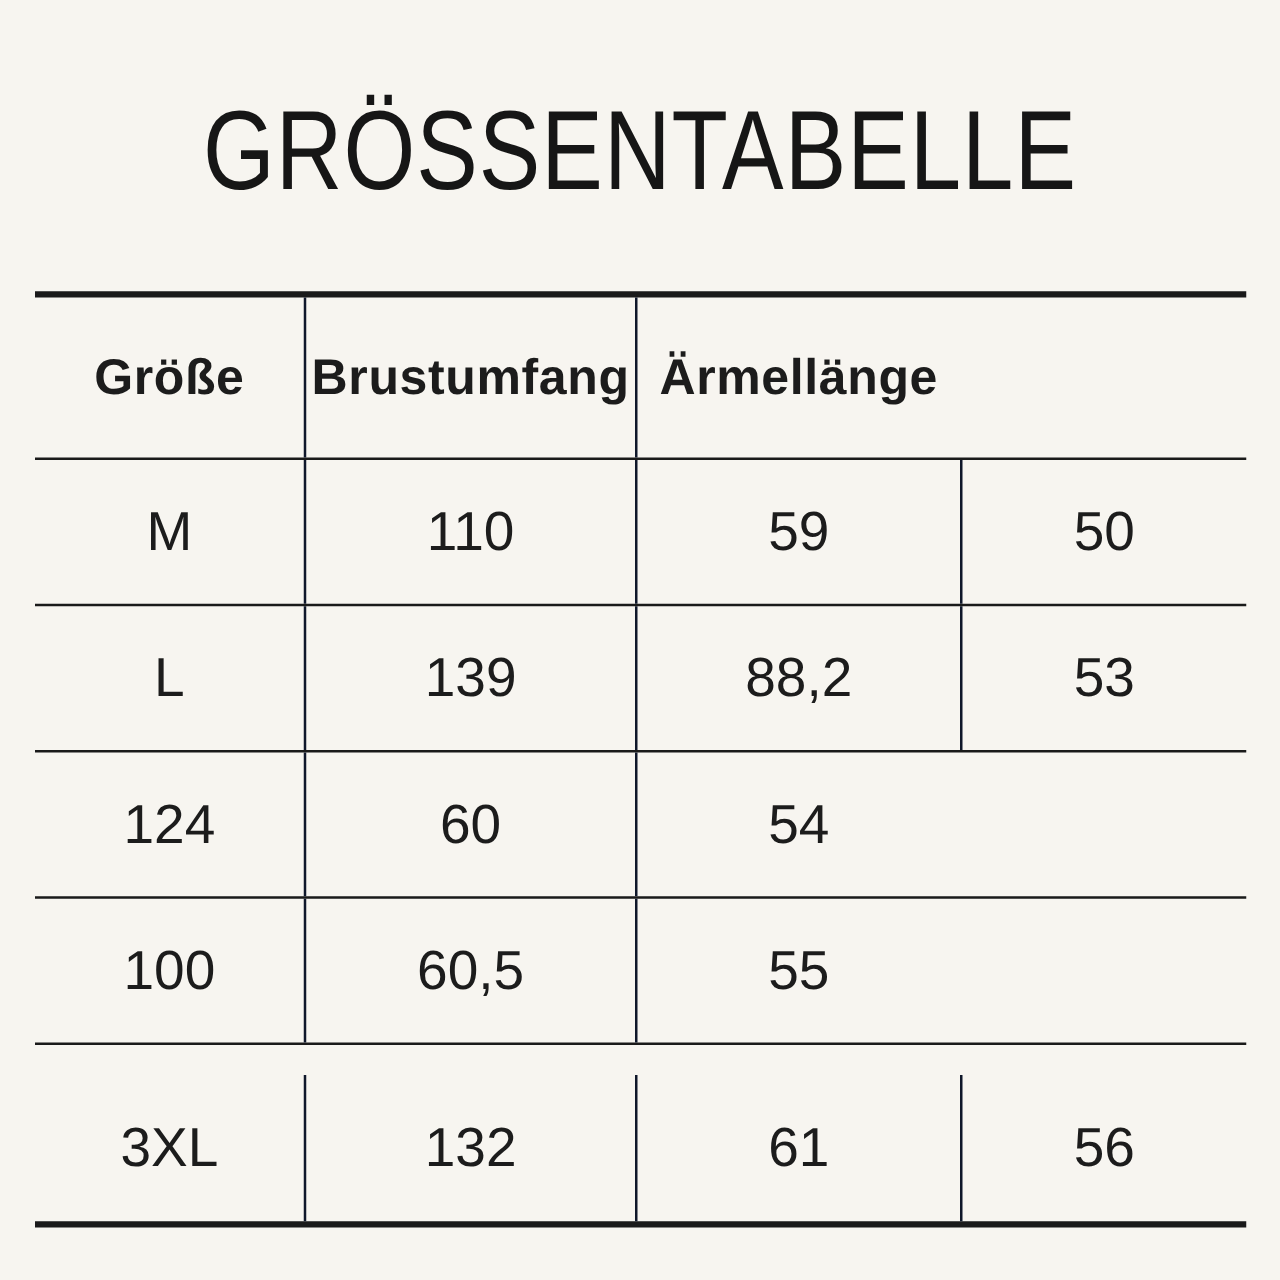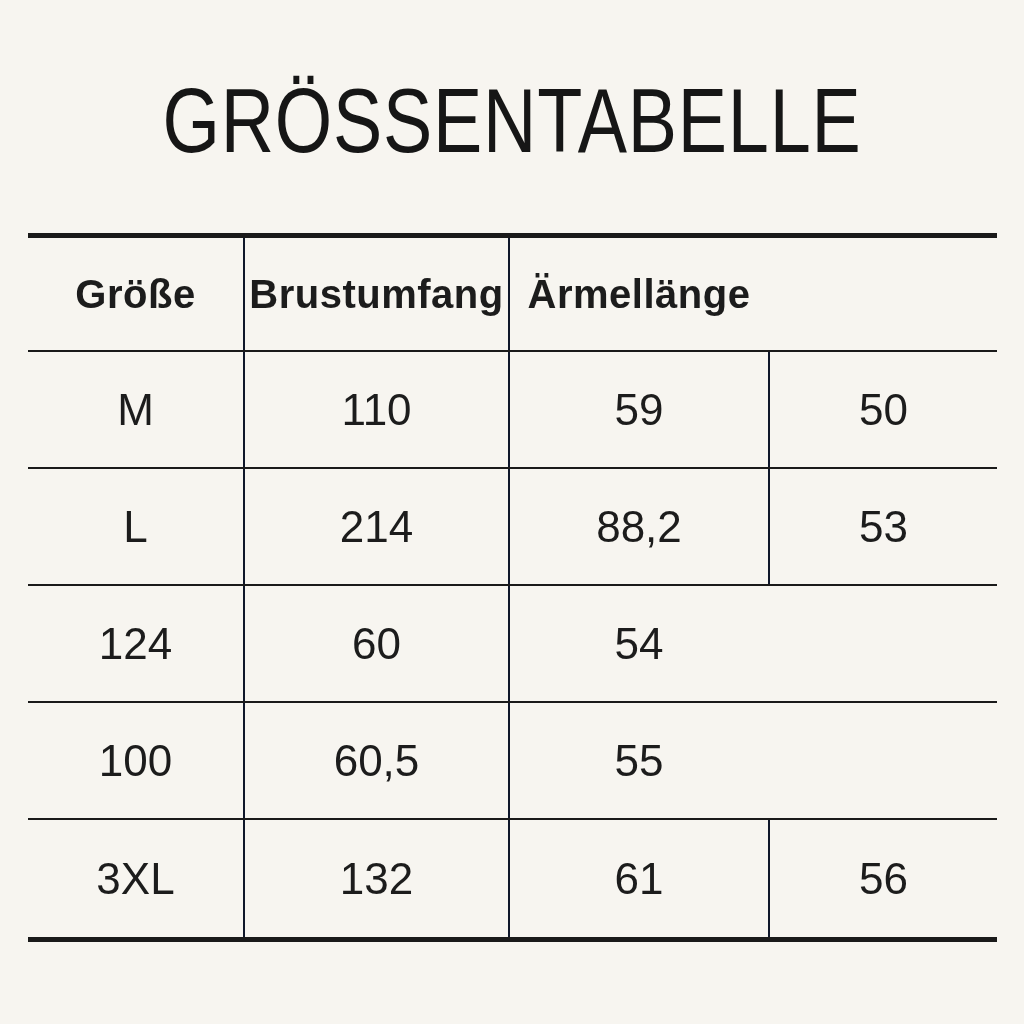--- a/index.html
+++ b/index.html
@@ -39,22 +39,22 @@
     width: 969px;
     border-top: 5px solid #1a1a1a;
     border-bottom: 5px solid #1a1a1a;
   }
   .t-row {
     display: grid;
     grid-template-columns: 215px 265px 260px 229px;
     height: 117px;
     border-bottom: 2px solid #1a1a1a;
   }
-  .t-row.header-row { height: 114px; }
-  .t-row:last-child { border-bottom: none; }
+  .t-row.header-row { height: 130px; }
+  .t-row:last-child { border-bottom: none; margin-top: 24px; }
   .t-cell {
     display: flex;
     align-items: center;
     justify-content: center;
     font-size: 44px;
     font-weight: 400;
     border-left: 2px solid #0f172a;
     color: #1c1c1c;
   }
   .t-cell:first-child { border-left: none; }
@@ -79,21 +79,21 @@
 
   <div class="t-row">
     <div class="t-cell">M</div>
     <div class="t-cell">110</div>
     <div class="t-cell">59</div>
     <div class="t-cell">50</div>
   </div>
 
   <div class="t-row">
     <div class="t-cell">L</div>
-    <div class="t-cell">214</div>
+    <div class="t-cell">139</div>
     <div class="t-cell">88,2</div>
     <div class="t-cell">53</div>
   </div>
 
   <div class="t-row">
     <div class="t-cell">124</div>
     <div class="t-cell">60</div>
     <div class="t-cell">54</div>
   </div>
 

